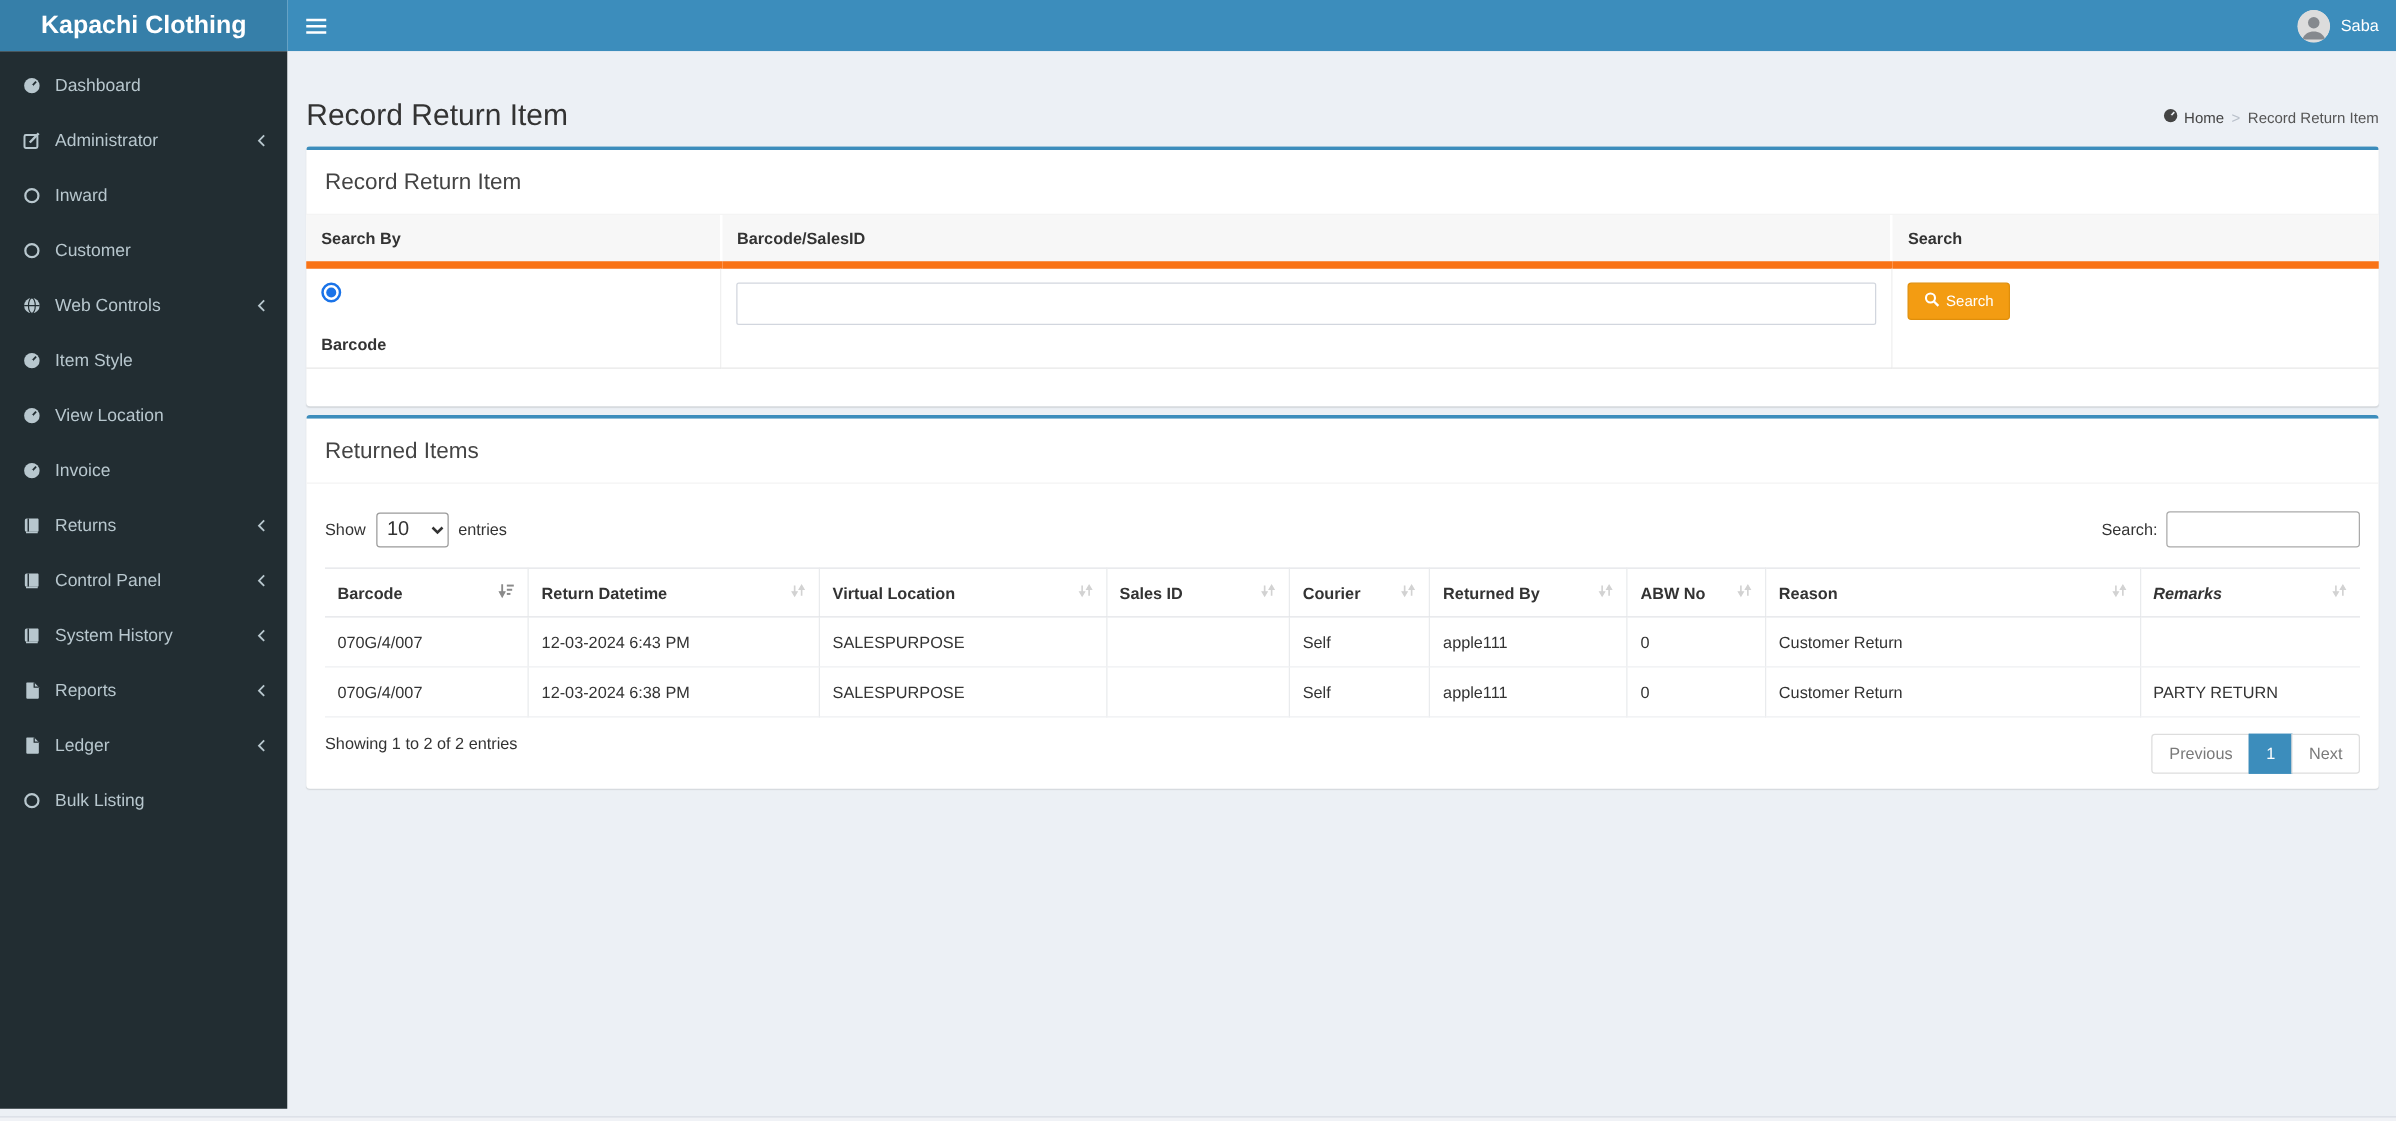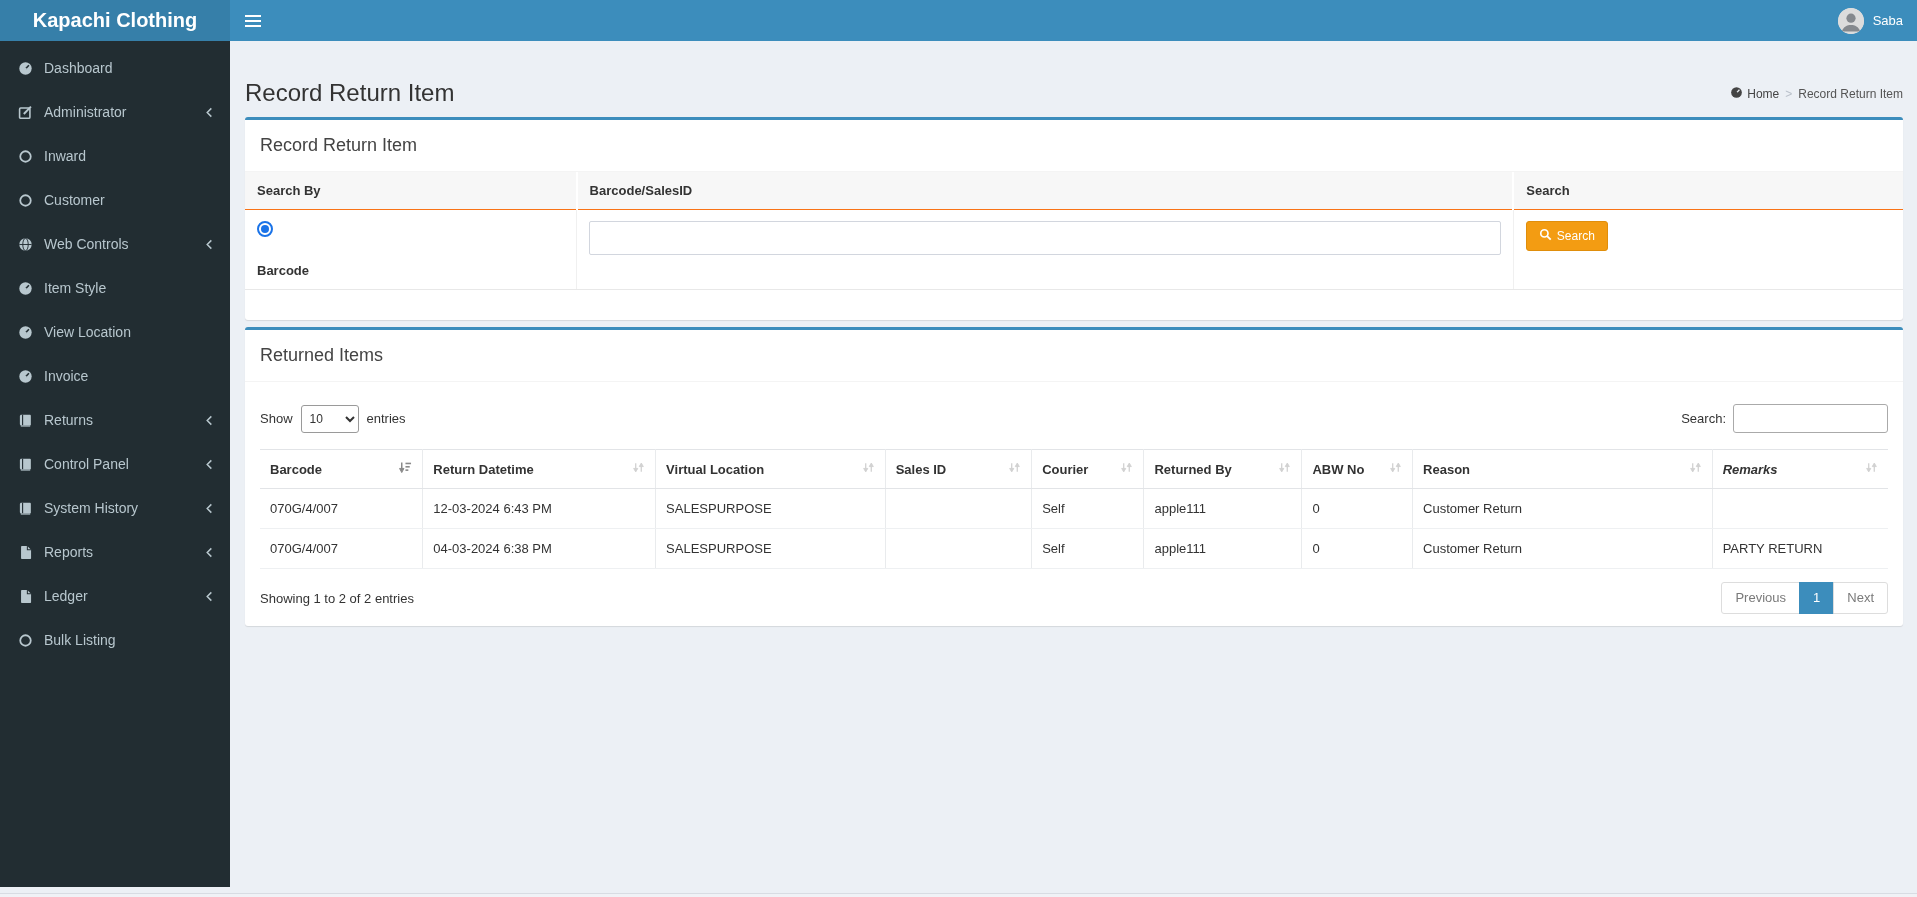--- a/index.html
+++ b/index.html
@@ -37,42 +37,42 @@
   .breadcrumb .bc-home{display:flex;align-items:center;gap:4px;cursor:pointer;color:#444;}
   .breadcrumb .bc-current{color:#555;}
 
   .box{background:#fff;border-top:3px solid var(--accent);border-radius:3px;
        box-shadow:0 1px 1px rgba(0,0,0,0.1);}
   .box-header{padding:15px;font-size:18px;font-weight:400;color:#444;border-bottom:1px solid #f4f4f4;}
 
   
   .search-table{width:100%;border-collapse:collapse;font-size:13px;color:#333;}
   .search-table th{background:#f7f7f7;text-align:left;font-weight:bold;padding:11px 12px;
-                   border-right:2px solid #fff;border-bottom:1px solid #f97316;}
+                   border-right:2px solid #fff;border-bottom:6px solid #f97316;}
   .search-table th:last-child{border-right:none;}
   .search-table th:nth-child(1){width:20%;}
   .search-table th:nth-child(2){width:56.5%;}
   .search-table th:nth-child(3){width:23.5%;}
   .search-table td{padding:11px 12px;vertical-align:top;border-right:1px solid #f0f0f0;border-bottom:1px solid #e8e8e8;}
   .search-table td:last-child{border-right:none;}
   .radio{width:16px;height:16px;border:2px solid var(--radio);border-radius:50%;
          display:flex;align-items:center;justify-content:center;cursor:pointer;}
   .radio .dot{width:8px;height:8px;border-radius:50%;background:var(--radio);}
   .radio-label{font-weight:bold;margin-top:26px;color:#333;}
   .barcode-input{width:100%;height:34px;border:1px solid #d2d6de;border-radius:2px;padding:6px 10px;font-size:13px;outline:none;}
   .btn-search{background:var(--warning);border:1px solid #e08e0b;color:#fff;font-size:12px;
               padding:6px 12px;border-radius:3px;display:inline-flex;align-items:center;gap:5px;cursor:pointer;}
   .box1-spacer{height:30px;}
 
   
   .box2{margin-top:7px;}
   .box2-body{padding:0 15px 12px 15px;}
   .dt-controls{display:flex;justify-content:space-between;align-items:center;margin-top:22px;font-size:13px;color:#333;}
   .length{display:flex;align-items:center;gap:8px;justify-content:center;}
-  .length select{width:58px;height:28px;border:1px solid #9a9a9a;border-radius:3px;font-size:12px;
+  .length select{width:58px;height:28px;border:1px solid #9a9a9a;border-radius:3px;font-size:16px;
                  color:#333;background:#fff;padding:0 4px;}
   .dt-search{display:flex;align-items:center;gap:7px;}
   .dt-search input{width:155px;height:29px;border:1px solid #aaa;border-radius:3px;padding:3px 7px;font-size:13px;outline:none;}
 
   .data-table{width:100%;border-collapse:collapse;margin-top:16px;font-size:13px;color:#333;table-layout:fixed;}
   .data-table th{font-weight:bold;text-align:left;padding:11px 10px;
                  border-top:1px solid #e2e4e7;border-bottom:1px solid #e2e4e7;border-right:1px solid #e9ebed;cursor:pointer;}
   .data-table th:last-child{border-right:none;font-style:italic;}
   .data-table th .th-inner{display:flex;align-items:center;justify-content:space-between;}
   .data-table td{padding:12px 10px;border-bottom:1px solid #eef0f2;border-right:1px solid #e9ebed;
@@ -81,21 +81,21 @@
   .data-table th:nth-child(1){width:10%;}
   .data-table th:nth-child(2){width:14.3%;}
   .data-table th:nth-child(3){width:14.1%;}
   .data-table th:nth-child(4){width:9%;}
   .data-table th:nth-child(5){width:6.9%;}
   .data-table th:nth-child(6){width:9.7%;}
   .data-table th:nth-child(7){width:6.8%;}
   .data-table th:nth-child(8){width:18.4%;}
   .data-table th:nth-child(9){width:10.8%;}
 
-  .dt-footer{display:flex;justify-content:space-between;align-items:center;margin-top:13px;font-size:13px;color:#333;}
+  .dt-footer{display:flex;justify-content:space-between;margin-top:13px;font-size:13px;color:#333;}
   .pagination{display:flex;}
   .page-btn{padding:7px 13px;border:1px solid #ddd;background:#fff;color:#7a7a7a;font-size:13px;
             margin-left:-1px;cursor:pointer;line-height:16px;}
   .page-btn.prev{border-radius:3px 0 0 3px;}
   .page-btn.next{border-radius:0 3px 3px 0;}
   .page-btn.active{background:var(--accent);border-color:var(--accent);color:#fff;}
 
   .bottom-strip{position:absolute;left:0;right:0;bottom:0;height:4px;background:#f0f2f6;border-top:1px solid #d8dce3;}
 </style>
 </head>
@@ -496,21 +496,21 @@
                 <td>SALESPURPOSE</td>
                 <td></td>
                 <td>Self</td>
                 <td>apple111</td>
                 <td>0</td>
                 <td>Customer Return</td>
                 <td></td>
               </tr>
               <tr>
                 <td>070G/4/007</td>
-                <td>04-03-2024 6:38 PM</td>
+                <td>12-03-2024 6:38 PM</td>
                 <td>SALESPURPOSE</td>
                 <td></td>
                 <td>Self</td>
                 <td>apple111</td>
                 <td>0</td>
                 <td>Customer Return</td>
                 <td>PARTY RETURN</td>
               </tr>
             </tbody>
         </table>

